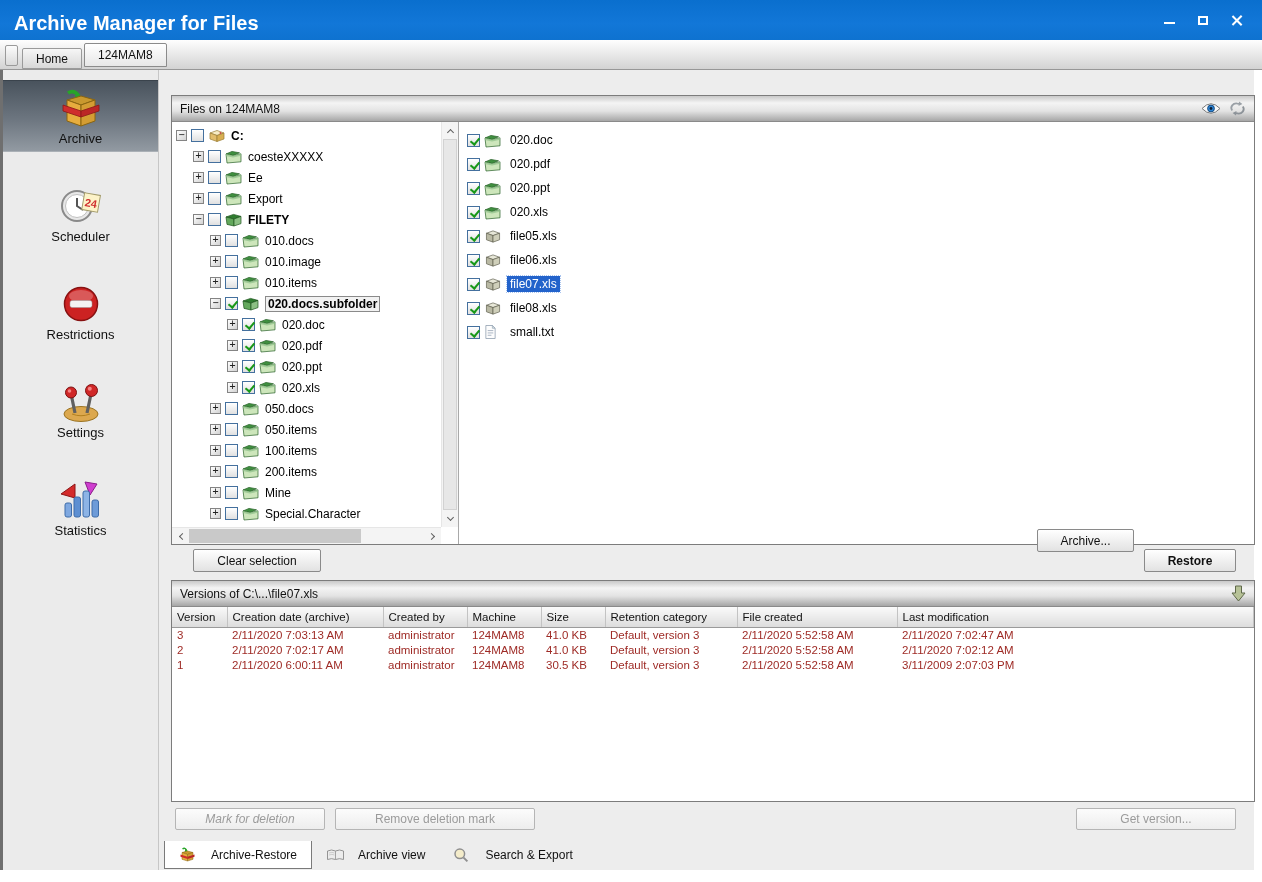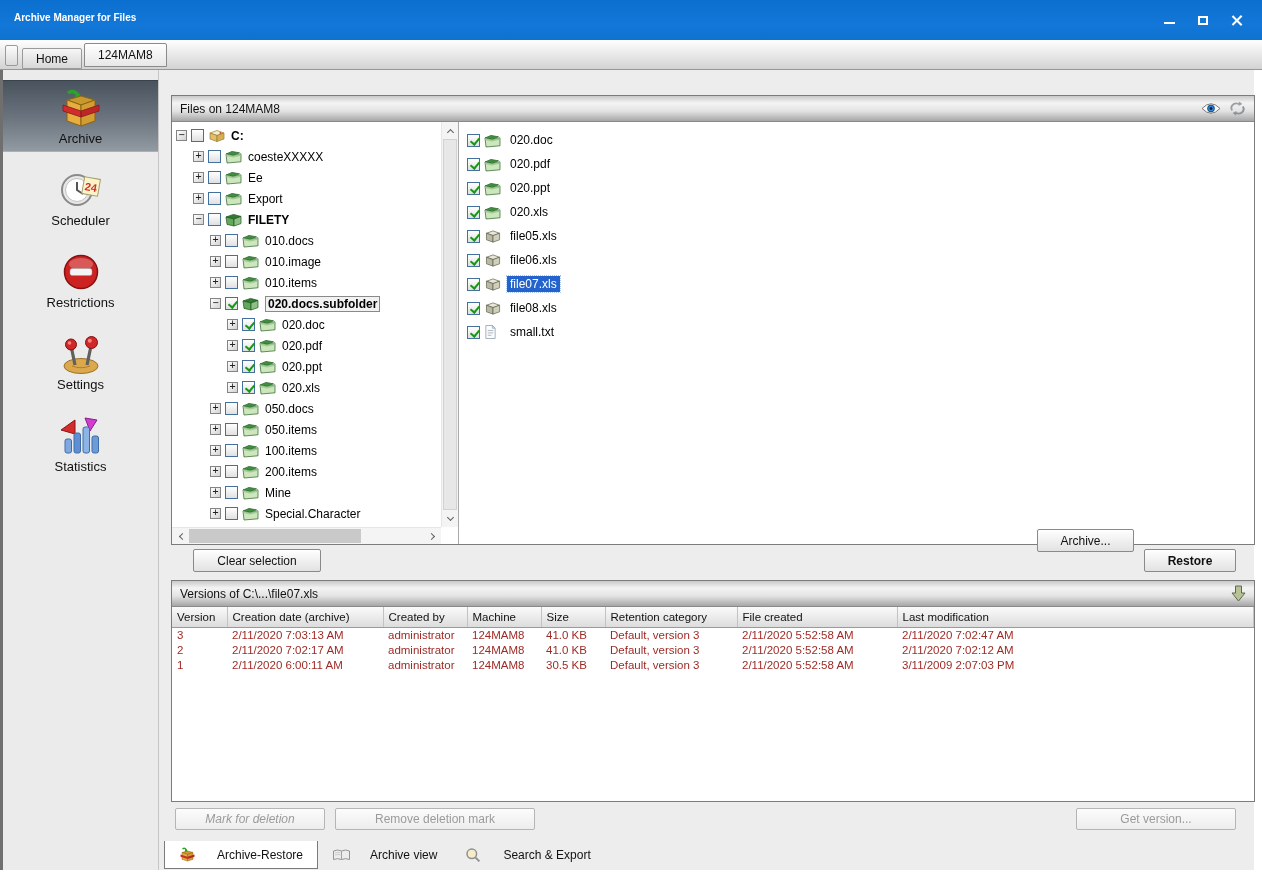--- a/index.html
+++ b/index.html
@@ -2,21 +2,21 @@
 <html><head>
 <meta charset="utf-8">
 <style>
   * { margin:0; padding:0; box-sizing:border-box; }
   body { font-family:"Liberation Sans", sans-serif; background:#ffffff; }
   #app { position:relative; width:1262px; height:882px; background:#fff; overflow:hidden; }
 
   
   .titlebar { position:absolute; left:0; top:0; width:1262px; height:40px;
               background:linear-gradient(180deg,#0a6fce 0%, #1277d8 60%, #0e72d0 100%); }
-  .title-text { position:absolute; left:14px; top:12px; color:#fff; font-weight:bold; font-size:10px; }
+  .title-text { position:absolute; left:14px; top:12px; color:#fff; font-weight:bold; font-size:20px; }
   .win-controls { position:absolute; right:18px; top:14px; display:flex; gap:20px; align-items:center; }
   .wc { width:14px; height:12px; display:flex; align-items:center; justify-content:center; cursor:default; }
   .ic-min { width:11px; height:2.5px; background:#fff; margin-top:6px; }
   .ic-max { width:10px; height:9px; border:2px solid #fff; }
   .ic-close { position:relative; width:12px; height:12px; }
   .ic-close::before,.ic-close::after { content:""; position:absolute; left:5px; top:0; width:2.4px; height:13px; background:#fff; }
   .ic-close::before { transform:rotate(45deg); } .ic-close::after { transform:rotate(-45deg); }
 
   
   .tabbar { position:absolute; left:0; top:40px; width:1262px; height:30px;
@@ -26,21 +26,21 @@
   .top-tab { position:absolute; top:8px; height:21px; line-height:20px; padding:0 13px; font-size:12px; color:#111;
              background:linear-gradient(#f6f6f6,#d8d8d8); border:1px solid #9a9a9a; border-radius:2px 2px 0 0; }
   .top-tab.active { top:3px; height:24px; line-height:23px; background:linear-gradient(#ffffff,#e7e7e7); border-color:#8b8b8b; }
   #tab-home { left:22px; }
   #tab-124 { left:84px; }
 
   
   .sidebar { position:absolute; left:0; top:70px; width:158px; height:800px; background:#ebebeb;
              border-left:3px solid #6f6f6f; padding-top:10px; }
   .side-item { width:100%; height:72px; display:flex; flex-direction:column; align-items:center;
-               justify-content:center; gap:3px; font-size:13px; color:#111; margin-bottom:10px; cursor:default; }
+               justify-content:center; gap:3px; font-size:13px; color:#111; margin-bottom:26px; cursor:default; }
   .side-item.selected { background:linear-gradient(180deg,#49535d 0%, #6d7680 55%, #929aa2 100%);
                         border-top:1px solid #3a434c; border-bottom:1px solid #aab0b6; }
   .side-icon svg { display:block; }
   .side-label { line-height:14px; }
 
   
   .main { position:absolute; left:158px; top:70px; width:1096px; height:800px; background:#ededed;
           border-left:1px solid #c6c6c6; }
 
   .groupbox { position:absolute; border:1px solid #7c7c7c; background:#fff; }
@@ -102,21 +102,21 @@
   
   .versions-content { position:absolute; top:26px; left:0; right:0; bottom:0; background:#fff; overflow:hidden; }
   #vtable { width:100%; border-collapse:collapse; table-layout:fixed; }
   #vtable th { height:20px; font-size:11.5px; font-weight:normal; text-align:left; padding:1px 5px;
                background:linear-gradient(#fafafa,#dcdcdc); border-right:1px solid #c3c3c3;
                border-bottom:1px solid #9a9a9a; white-space:nowrap; overflow:hidden; color:#111; }
   #vtable td { height:15px; font-size:11.5px; padding:0 5px; white-space:nowrap; overflow:hidden; }
 
   
   .btabs { position:absolute; left:5px; top:771px; height:28px; display:flex; align-items:stretch; }
-  .btab { display:flex; align-items:center; gap:15px; padding:0 14px; font-size:12px; color:#111; cursor:default; }
+  .btab { display:flex; align-items:center; gap:9px; padding:0 14px; font-size:12px; color:#111; cursor:default; }
   .btab.active { background:#ffffff; border:1px solid #7a7a7a; border-top:none; }
 </style>
 </head>
 <body>
 
 <div id="app">
 
   <div class="titlebar">
     <span class="title-text">Archive Manager for Files</span>
     <div class="win-controls">

